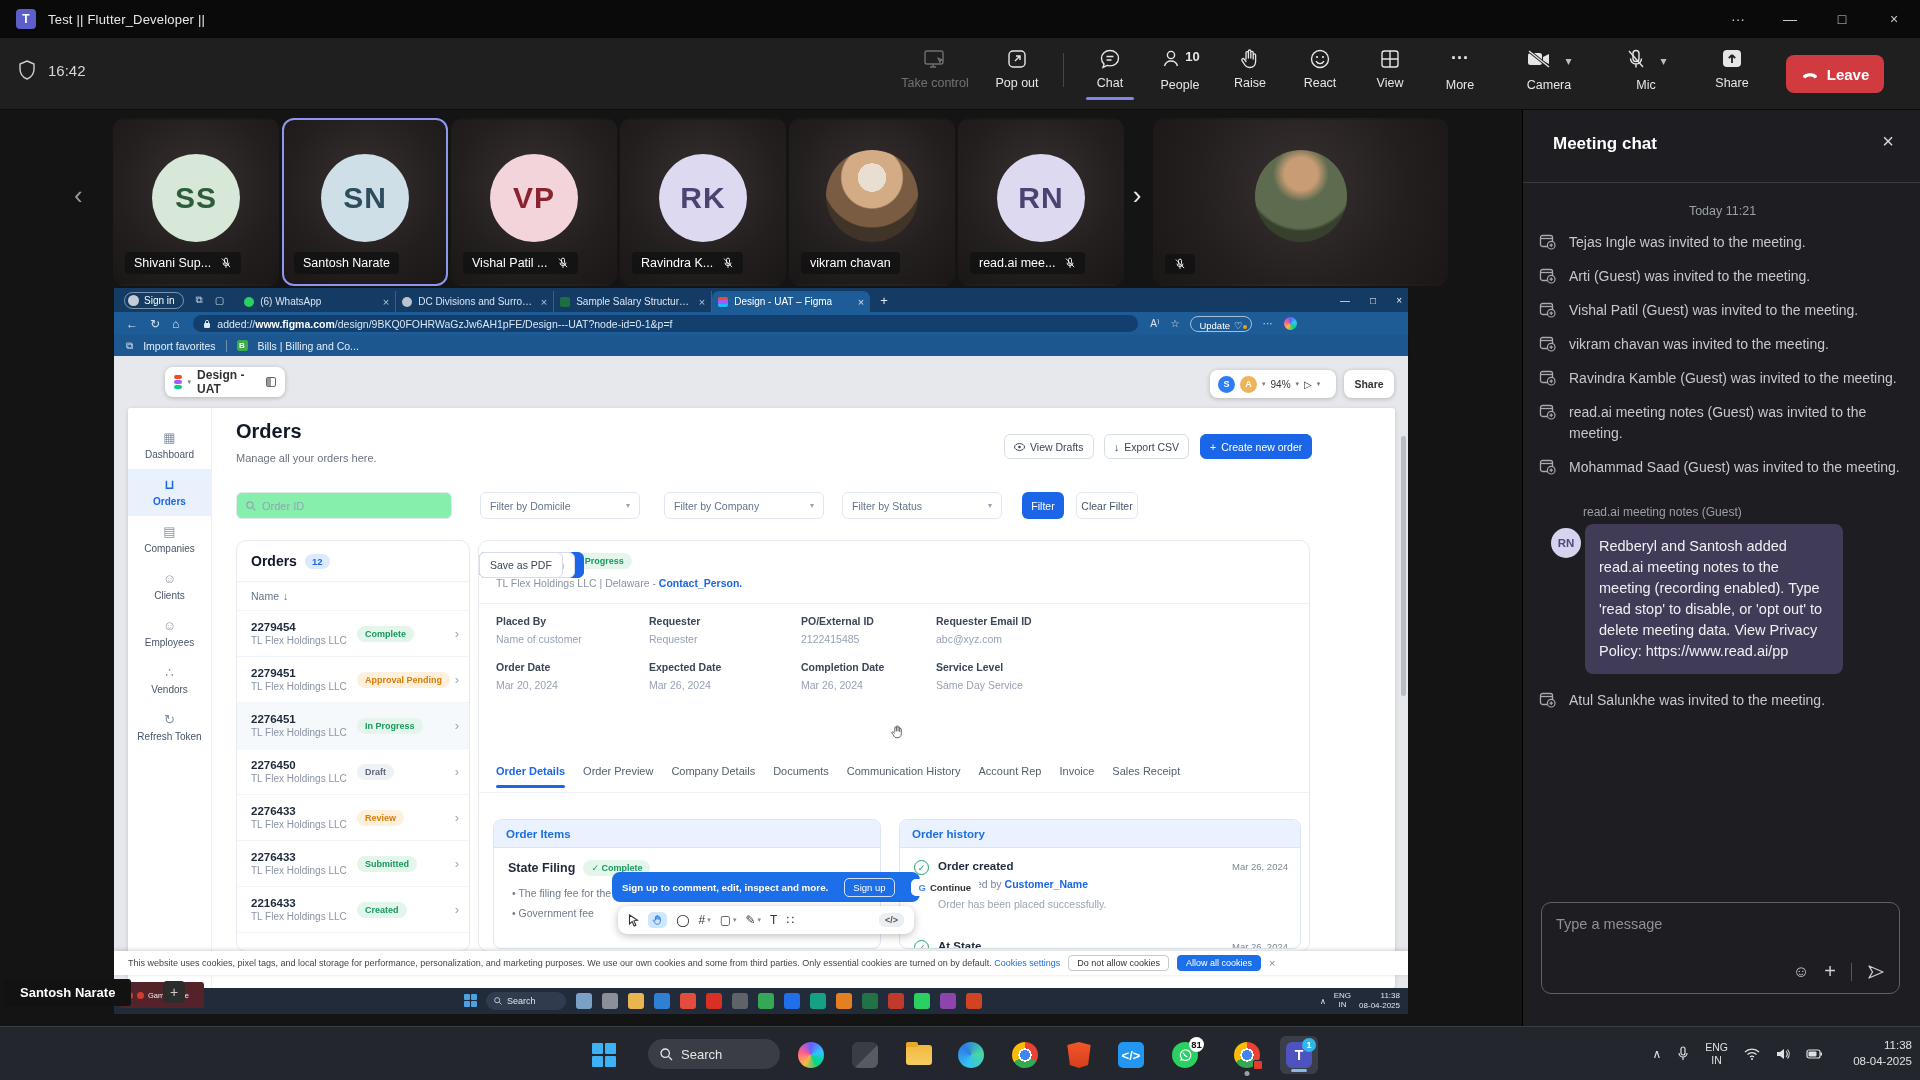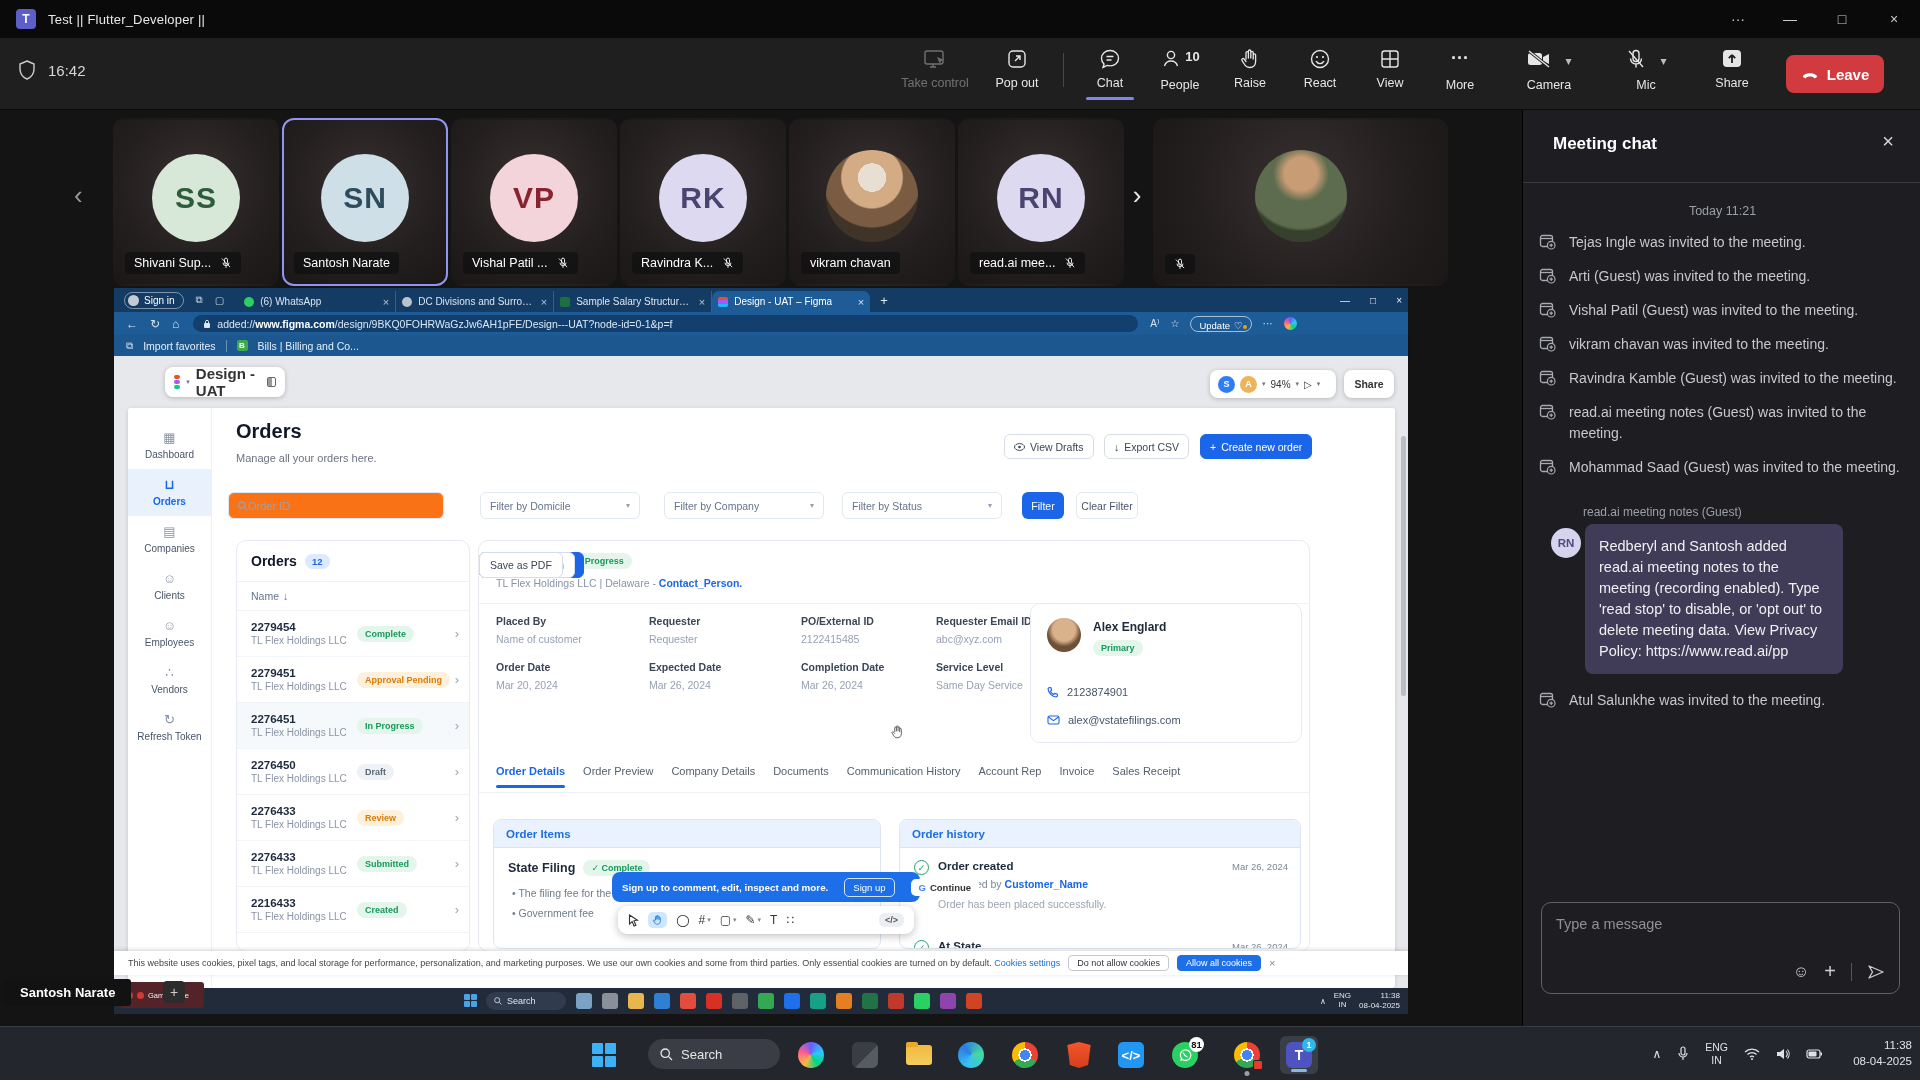--- a/index.html
+++ b/index.html
@@ -81,42 +81,42 @@
   .bk-div{width:1px;height:12px;background:rgba(255,255,255,.35)}
   .bills-ic{width:11px;height:11px;background:#3daa4c;border-radius:2px;color:#fff;font-size:8px;display:flex;align-items:center;justify-content:center;font-weight:bold}
 
   
   #econtent{position:absolute;left:0;top:68px;width:1294px;height:632px;background:#e6e8eb;overflow:hidden}
   #figpill{position:absolute;left:51px;top:11px;width:120px;height:30px;background:#fff;border-radius:8px;box-shadow:0 1px 5px rgba(0,0,0,.22);display:flex;align-items:center;gap:6px;padding:0 9px;z-index:6}
   .figlogo{width:9px;height:14px;display:flex;flex-direction:column;gap:1px}
   .figlogo i{height:4px;border-radius:2px}
   .figlogo i:nth-child(1){background:#f24e1e}.figlogo i:nth-child(2){background:#a259ff}.figlogo i:nth-child(3){background:#0acf83}
   .figchev{font-size:7px;color:#777}
-  #figpill .fname{font-size:15px;font-weight:600;color:#333}
+  #figpill .fname{font-size:12px;font-weight:600;color:#333}
   .panel-ic{width:12px;height:10px;border:1px solid #666;border-radius:2px;position:relative}
   .panel-ic::before{content:"";position:absolute;left:0;top:0;bottom:0;width:4px;background:#999}
   #figright{position:absolute;left:1096px;top:14px;width:126px;height:28px;background:#fff;border-radius:8px;box-shadow:0 1px 5px rgba(0,0,0,.22);display:flex;align-items:center;gap:5px;padding:0 8px;z-index:6;font-size:10px;color:#333}
   .favat{width:17px;height:17px;border-radius:50%;color:#fff;font-size:9px;font-weight:bold;display:flex;align-items:center;justify-content:center}
   #figshare{position:absolute;left:1230px;top:14px;width:50px;height:28px;background:#fff;border-radius:8px;box-shadow:0 1px 5px rgba(0,0,0,.22);display:flex;align-items:center;justify-content:center;font-size:10.5px;font-weight:600;color:#333;z-index:6;border:none;font-family:inherit;cursor:pointer}
   #canvas-scroll{position:absolute;right:2px;top:80px;width:5px;height:260px;border-radius:3px;background:#b9bdc4;z-index:7}
 
   
   #frame{position:absolute;left:14px;top:52px;width:1267px;height:580px;background:#fff;border-radius:3px;box-shadow:0 1px 4px rgba(0,0,0,.15);overflow:hidden}
   #dsidebar{position:absolute;left:0;top:0;width:84px;height:580px;background:#fff;border-right:1px solid #eef1f5;display:flex;flex-direction:column;align-items:center;padding-top:14px}
   .sbitem{width:100%;padding:9px 0;display:flex;flex-direction:column;align-items:center;gap:5px;color:#8a94a6;cursor:pointer}
   .sbitem .ic{font-size:13px;line-height:13px}
   .sbitem .lb{font-size:10px;color:#475569}
   .sbitem.active{background:#e9f1fd}
   .sbitem.active .ic,.sbitem.active .lb{color:#1b66e8;font-weight:600}
   #dtitle{position:absolute;left:108px;top:12px;font-size:20px;font-weight:bold;color:#111827}
   #dsubtitle{position:absolute;left:108px;top:44px;font-size:11px;color:#6b7280}
   .hact{position:absolute;top:26px;height:25px;border:1px solid #d7dde7;background:#fff;border-radius:6px;display:flex;align-items:center;gap:5px;padding:0 9px;font-size:10.5px;color:#3b4657;font-family:inherit;cursor:pointer}
   .hact.blue{background:#1b66e8;border-color:#1b66e8;color:#fff}
   
-  #fsearch{position:absolute;left:100px;top:84px;width:216px;height:27px;border:1px solid #e2e8f0;border-radius:6px;background:#f97316;display:flex;align-items:center;padding:0 9px}
+  #fsearch{position:absolute;left:108px;top:84px;width:216px;height:27px;border:1px solid #e2e8f0;border-radius:6px;background:#86efac;display:flex;align-items:center;gap:6px;padding:0 9px}
   #fsearch input{border:none;outline:none;font-size:11px;color:#334155;width:170px;font-family:inherit;background:transparent}
   #fsearch input::placeholder{color:#94a3b8}
   .fdd{position:absolute;top:84px;height:27px;width:160px;border:1px solid #e2e8f0;border-radius:6px;background:#fff;display:flex;align-items:center;justify-content:space-between;padding:0 9px;font-size:10.5px;color:#64748b;cursor:pointer}
   .fdd .dchev{font-size:8px;color:#94a3b8}
   #fbtn{position:absolute;left:894px;top:84px;width:42px;height:27px;background:#1b66e8;border:none;border-radius:6px;color:#fff;font-size:10.5px;font-family:inherit;cursor:pointer}
   #fclear{position:absolute;left:948px;top:84px;width:62px;height:27px;background:#fff;border:1px solid #e2e8f0;border-radius:6px;color:#475569;font-size:10.5px;font-family:inherit;cursor:pointer}
   
   #listcard{position:absolute;left:108px;top:132px;width:234px;height:412px;border:1px solid #e7ebf1;border-radius:10px;background:#fff;overflow:hidden}
   #listcard .lhead{display:flex;align-items:center;gap:8px;padding:12px 14px;border-bottom:1px solid #eef1f5}
   #listcard .lhead .t{font-size:14px;font-weight:bold;color:#0f172a}
@@ -799,38 +799,20 @@
                   <div class="fl">Completion Date</div>
                   <div class="fv">Mar 26, 2024</div>
                 </div>
 
                 <div class="fcell">
                   <div class="fl">Service Level</div>
                   <div class="fv">Same Day Service</div>
                 </div>
               </div>
 
-            <div id="contact">
-              <div class="cav"></div>
-              <div class="cname">Alex Englard</div>
-              <span class="badge b-success cbadge">Primary</span>
-              <div class="crow" style="top:82px">
-                <svg width="12" height="12" viewBox="0 0 12 12">
-                    <path d="M2 1.5l2 .3.6 2.4-1.2 1a7 7 0 0 0 3.4 3.4l1-1.2 2.4.6.3 2-1.4 1c-4-.4-7.7-4.1-8.1-8.1z" fill="none" stroke="#1b66e8" stroke-width="1.1"></path>
-                  </svg>
-                <span>2123874901</span>
-              </div>
-              <div class="crow" style="top:110px">
-                <svg width="13" height="10" viewBox="0 0 13 10">
-                    <rect x="1" y="1" width="11" height="8" rx="1.5" fill="none" stroke="#1b66e8" stroke-width="1.1"></rect>
-                    <path d="M1.5 2l5 3.6L11.5 2" fill="none" stroke="#1b66e8" stroke-width="1.1"></path>
-                  </svg>
-                <span>alex@vstatefilings.com</span>
-              </div>
-            </div>
 
             <div id="dtabs">
 
                 <button class="dtab active">Order Details</button>
 
                 <button class="dtab">Order Preview</button>
 
                 <button class="dtab">Company Details</button>
 
                 <button class="dtab">Documents</button>

